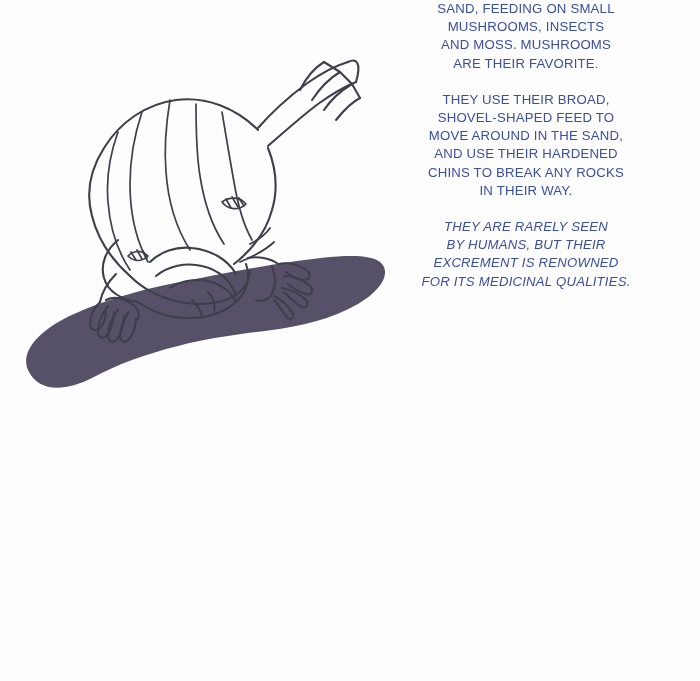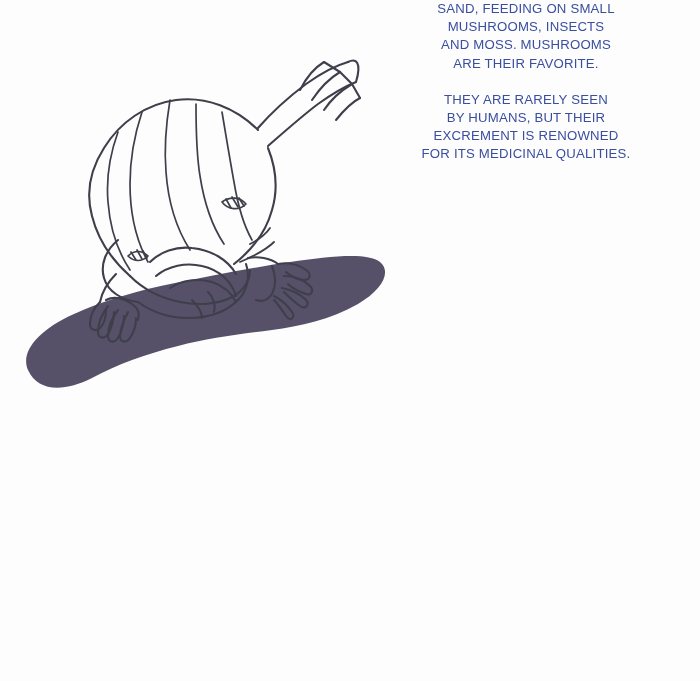--- a/index.html
+++ b/index.html
@@ -46,21 +46,21 @@
     text-align: center;
     color: #3a4ea0;
     font-size: 13.2px;
     line-height: 18.2px;
     letter-spacing: 0.2px;
   }
   .para {
     margin: 0 0 18px 0;
     white-space: pre-line;
   }
-  .para:last-child { margin-bottom: 8px; }
+  .para:last-child { margin-bottom: 8px; font-style: italic; }
 </style>
 </head>
 <body>
 
 <div id="page">
 
   <div id="illustration">
     <svg viewBox="0 0 400 440" xmlns="http://www.w3.org/2000/svg">
 
       <g>
@@ -152,19 +152,25 @@
         </g>
       </g>
     </svg>
   </div>
 
   <div id="text-column">
     <p class="para">SAND, FEEDING ON SMALL
 MUSHROOMS, INSECTS
 AND MOSS. MUSHROOMS
 ARE THEIR FAVORITE.</p>
+    <p class="para">THEY USE THEIR BROAD,
+SHOVEL-SHAPED FEED TO
+MOVE AROUND IN THE SAND,
+AND USE THEIR HARDENED
+CHINS TO BREAK ANY ROCKS
+IN THEIR WAY.</p>
     <p class="para">THEY ARE RARELY SEEN
 BY HUMANS, BUT THEIR
 EXCREMENT IS RENOWNED
 FOR ITS MEDICINAL QUALITIES.</p>
   </div>
 
 </div>
 
 </body></html>

